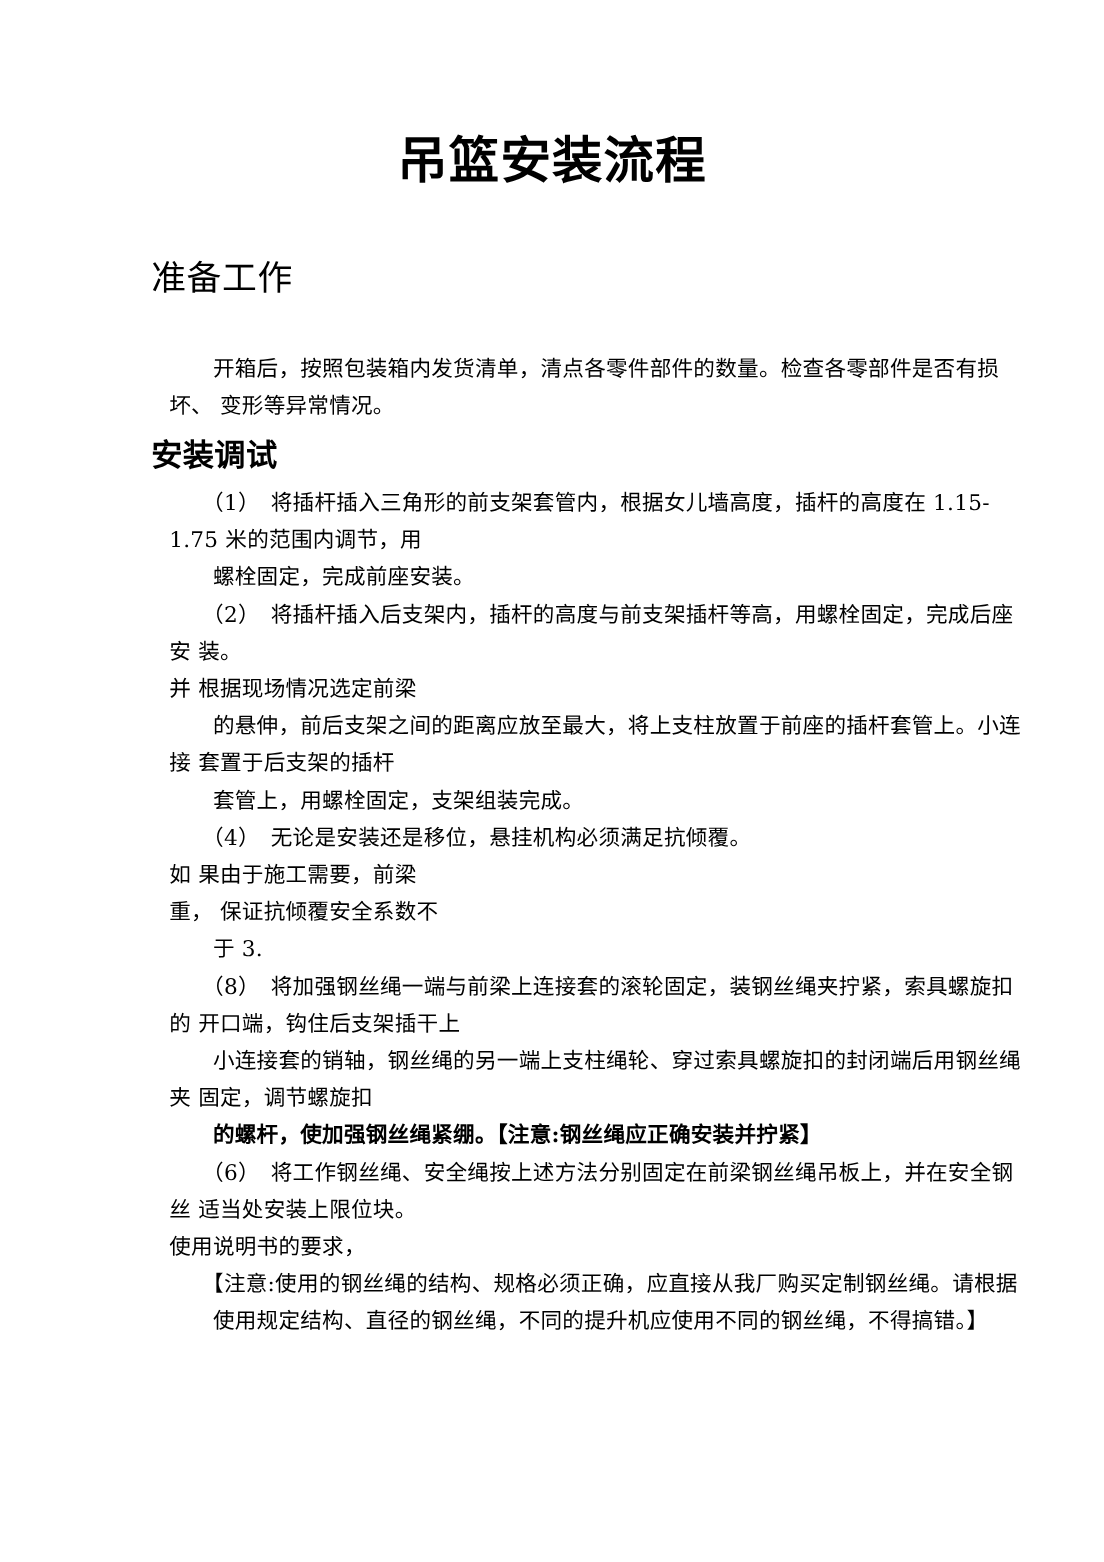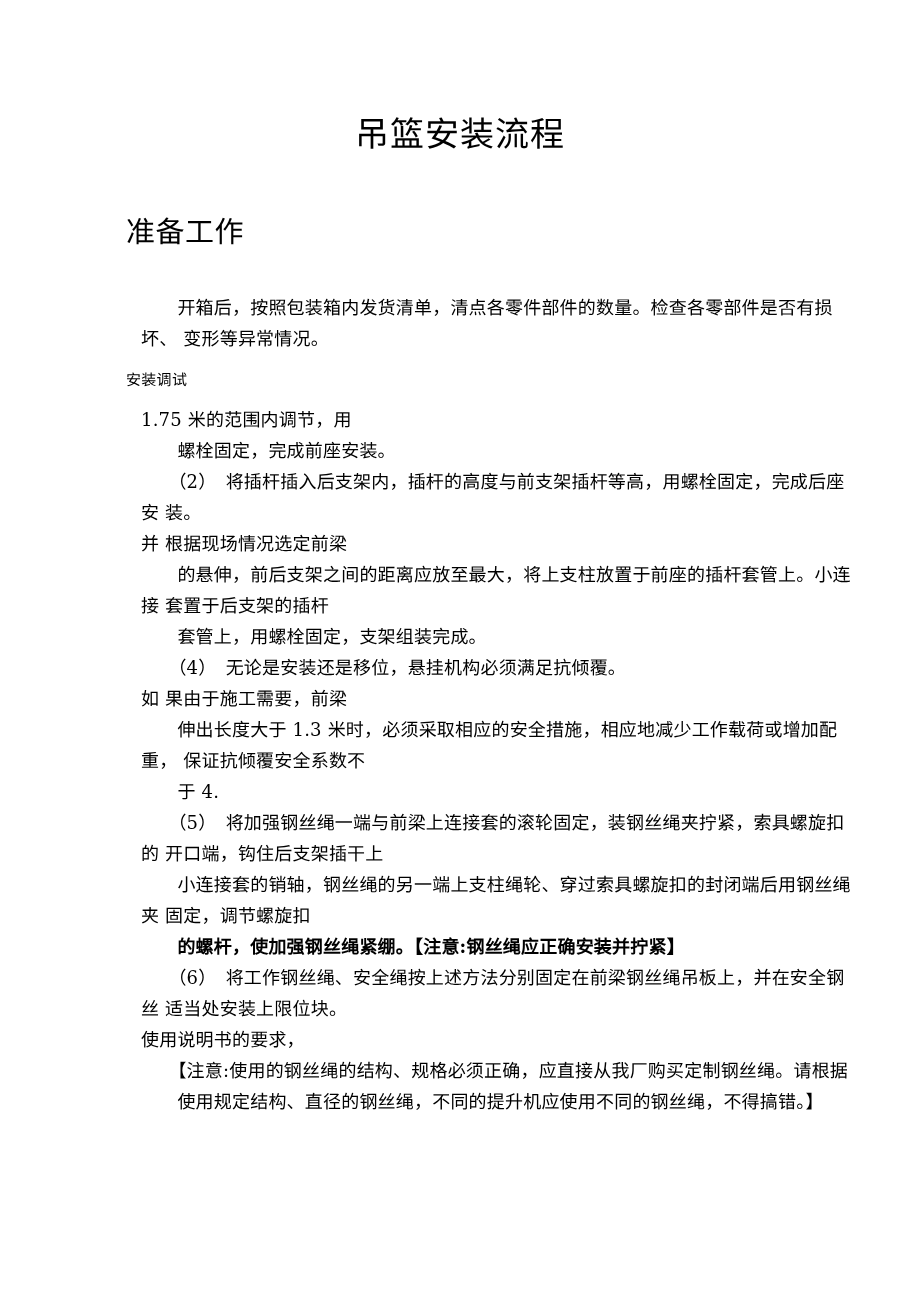--- a/index.html
+++ b/index.html
@@ -25,22 +25,22 @@
   }
   .doc-title {
     margin: 0;
     padding: 0;
     position: absolute;
     left: 0;
     top: 112px;
     width: 920px;
     text-align: center;
     font-family: "DejaVu Serif", "Liberation Serif", serif;
-    font-weight: normal;
-    font-size: 34px;
+    font-weight: bold;
+    font-size: 42px;
     line-height: 44px;
     letter-spacing: 1px;
   }
   .section-h1 {
     margin: 0;
     padding: 0;
     position: absolute;
     left: 126px;
     top: 212px;
     font-family: "DejaVu Serif", "Liberation Serif", serif;
@@ -50,22 +50,22 @@
     letter-spacing: 0.5px;
     text-align: right;
   }
   .section-h2 {
     margin: 0;
     padding: 0;
     position: absolute;
     left: 126px;
     top: 366px;
     font-family: "DejaVu Sans", "Liberation Sans", sans-serif;
-    font-weight: normal;
-    font-size: 15px;
+    font-weight: bold;
+    font-size: 26px;
     line-height: 28px;
     letter-spacing: 0.3px;
   }
   .body-block {
     position: absolute;
     left: 126px;
     width: 668px;
   }
   #block-intro { top: 292px; }
   #block-steps { top: 404px; }
@@ -93,34 +93,34 @@
   <h2 class="section-h1">准备工作</h2>
 
   <div class="body-block" id="block-intro">
       <span class="ln">　　开箱后，按照包装箱内发货清单，清点各零件部件的数量。检查各零部件是否有损</span>
       <span class="ln">坏、 变形等异常情况。</span>
     </div>
 
   <h3 class="section-h2">安装调试</h3>
 
   <div class="body-block" id="block-steps">
+      <span class="ln">　　（1）　将插杆插入三角形的前支架套管内，根据女儿墙高度，插杆的高度在 1.15-</span>
       <span class="ln">1.75 米的范围内调节，用</span>
       <span class="ln">　　螺栓固定，完成前座安装。</span>
       <span class="ln">　　（2）　将插杆插入后支架内，插杆的高度与前支架插杆等高，用螺栓固定，完成后座</span>
       <span class="ln">安 装。</span>
       <span class="ln">并 根据现场情况选定前梁</span>
       <span class="ln">　　的悬伸，前后支架之间的距离应放至最大，将上支柱放置于前座的插杆套管上。小连</span>
       <span class="ln">接 套置于后支架的插杆</span>
       <span class="ln">　　套管上，用螺栓固定，支架组装完成。</span>
       <span class="ln">　　（4）　无论是安装还是移位，悬挂机构必须满足抗倾覆。</span>
       <span class="ln">如 果由于施工需要，前梁</span>
-      <span class="ln">　　伸出长度大于 1.3 米时，必须采取相应的安全措施，相应地减少工作载荷或增加配</span>
       <span class="ln">重， 保证抗倾覆安全系数不</span>
-      <span class="ln">　　于 4.</span>
-      <span class="ln">　　（5）　将加强钢丝绳一端与前梁上连接套的滚轮固定，装钢丝绳夹拧紧，索具螺旋扣</span>
+      <span class="ln">　　于 3.</span>
+      <span class="ln">　　（8）　将加强钢丝绳一端与前梁上连接套的滚轮固定，装钢丝绳夹拧紧，索具螺旋扣</span>
       <span class="ln">的 开口端，钩住后支架插干上</span>
       <span class="ln">　　小连接套的销轴，钢丝绳的另一端上支柱绳轮、穿过索具螺旋扣的封闭端后用钢丝绳</span>
       <span class="ln">夹 固定，调节螺旋扣</span>
       <span class="ln bold">　　的螺杆，使加强钢丝绳紧绷。【注意:钢丝绳应正确安装并拧紧】</span>
       <span class="ln">　　（6）　将工作钢丝绳、安全绳按上述方法分别固定在前梁钢丝绳吊板上，并在安全钢</span>
       <span class="ln">丝 适当处安装上限位块。</span>
       <span class="ln">使用说明书的要求，</span>
       <span class="ln">　　【注意:使用的钢丝绳的结构、规格必须正确，应直接从我厂购买定制钢丝绳。请根据</span>
       <span class="ln">　　使用规定结构、直径的钢丝绳，不同的提升机应使用不同的钢丝绳，不得搞错。】</span>
     </div>

